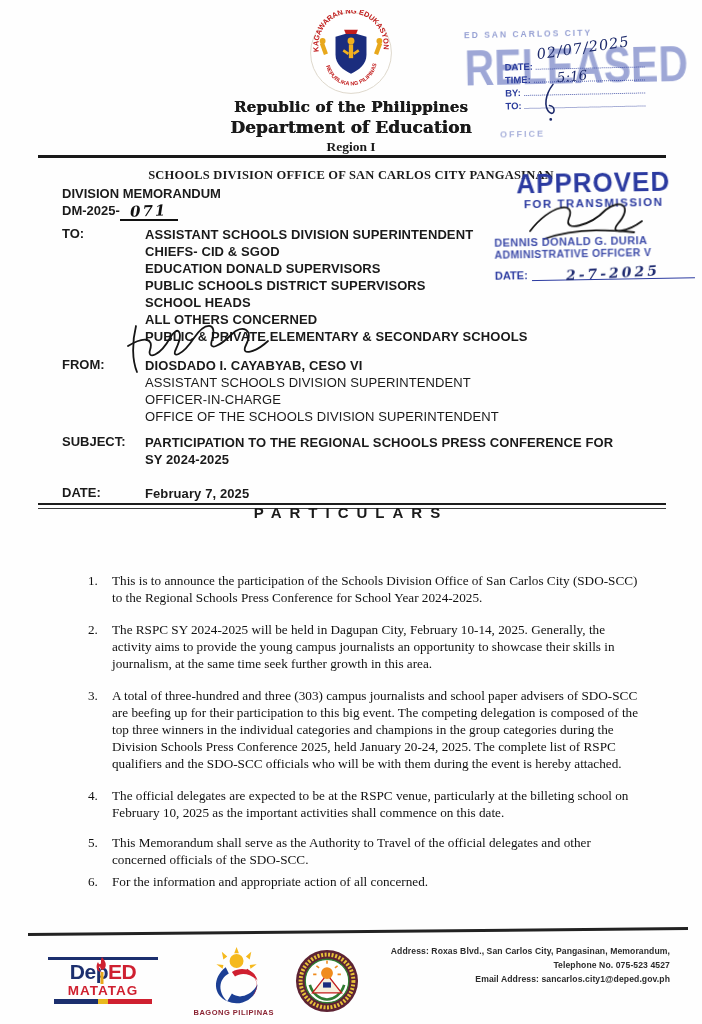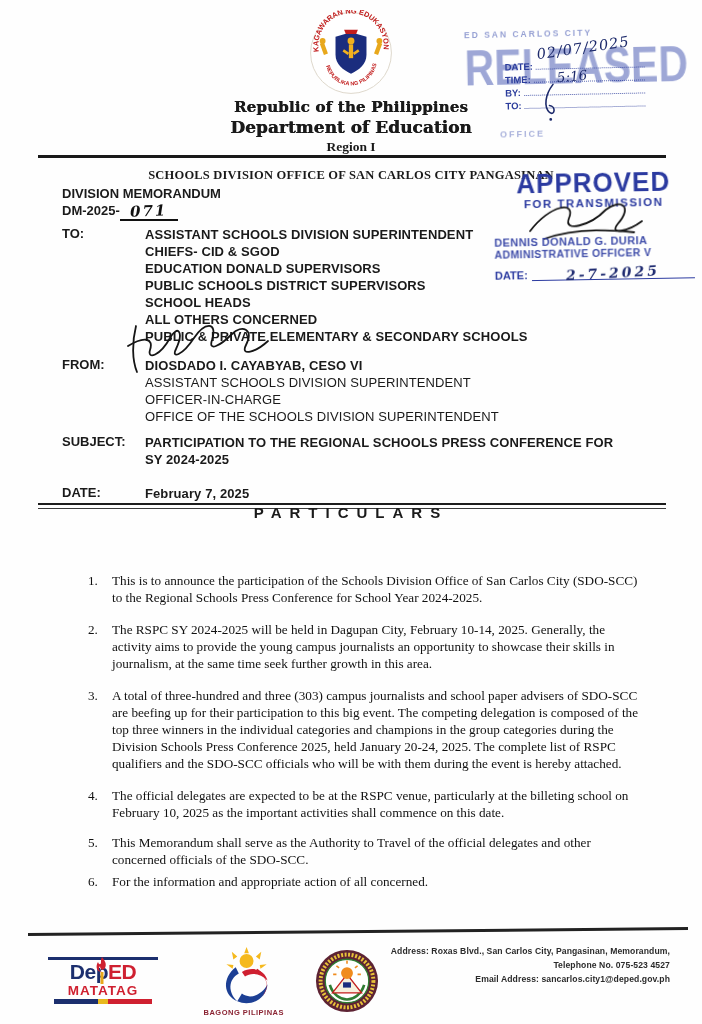--- a/index.html
+++ b/index.html
@@ -53,21 +53,21 @@
   
   .part-head{position:absolute;top:504px;left:0;right:0;text-align:center;font-weight:bold;font-size:15px;letter-spacing:8px;font-family:"Liberation Sans",sans-serif;}
   .plist{position:absolute;top:572px;left:88px;right:62px;font-family:"Liberation Serif",serif;font-size:13.2px;line-height:17px;color:#111;}
   .pitem{display:flex;margin-bottom:15px;}
   .pitem.tight{margin-bottom:5px;}
   .pnum{width:24px;flex:0 0 24px;}
   .ptext{flex:1;}
   
   .f-rule{position:absolute;top:930px;left:28px;right:14px;height:2.5px;background:#222;transform:rotate(-.5deg);}
   .footer{position:absolute;top:944px;left:44px;right:32px;display:flex;align-items:flex-start;}
-  .logos{display:flex;align-items:center;gap:30px;}
+  .logos{display:flex;align-items:center;gap:20px;}
   .logo-deped{width:118px;text-align:center;position:relative;}
   .deped-bar{height:2.5px;background:#1c2f6e;margin:0 4px;}
   .deped-word{font-size:21px;font-weight:800;line-height:24px;position:relative;letter-spacing:-.5px;}
   .deped-word .blue{color:#1c2f6e;}
   .deped-word .red{color:#cf2030;}
   .deped-torch{position:absolute;top:-4px;left:50px;}
   .matatag{color:#cf2030;font-weight:800;font-size:13.5px;letter-spacing:1px;line-height:13px;}
   .mat-bar{display:flex;height:5px;margin:2px 10px 0 10px;}
   .mat-bar .b1{flex:1;background:#1c2f6e;}
   .mat-bar .b2{width:10px;background:#e8b81d;}

